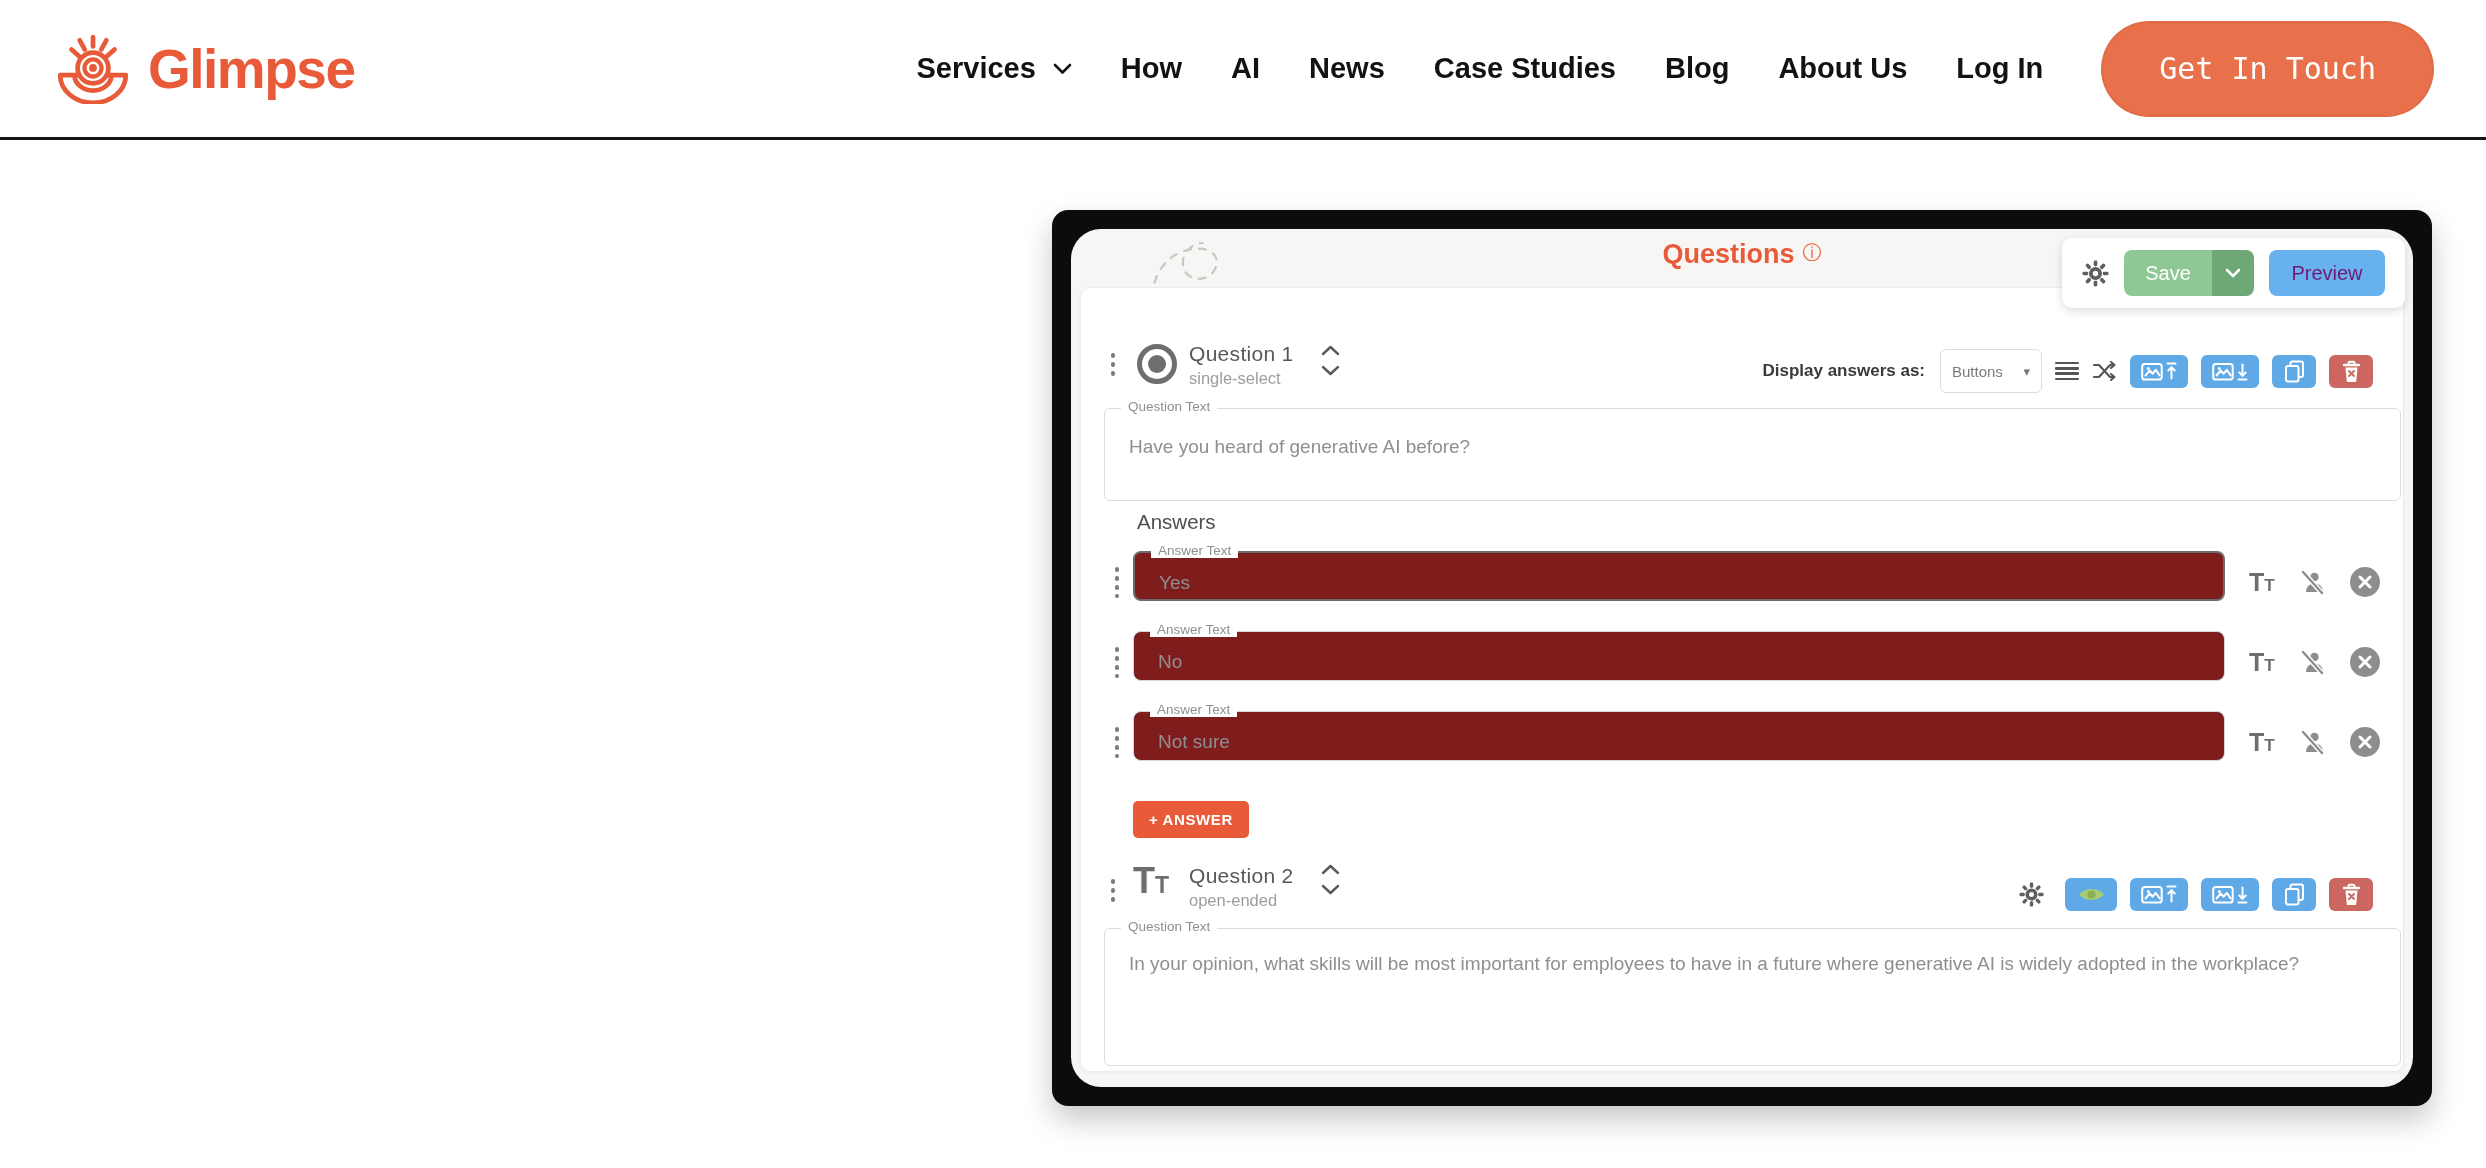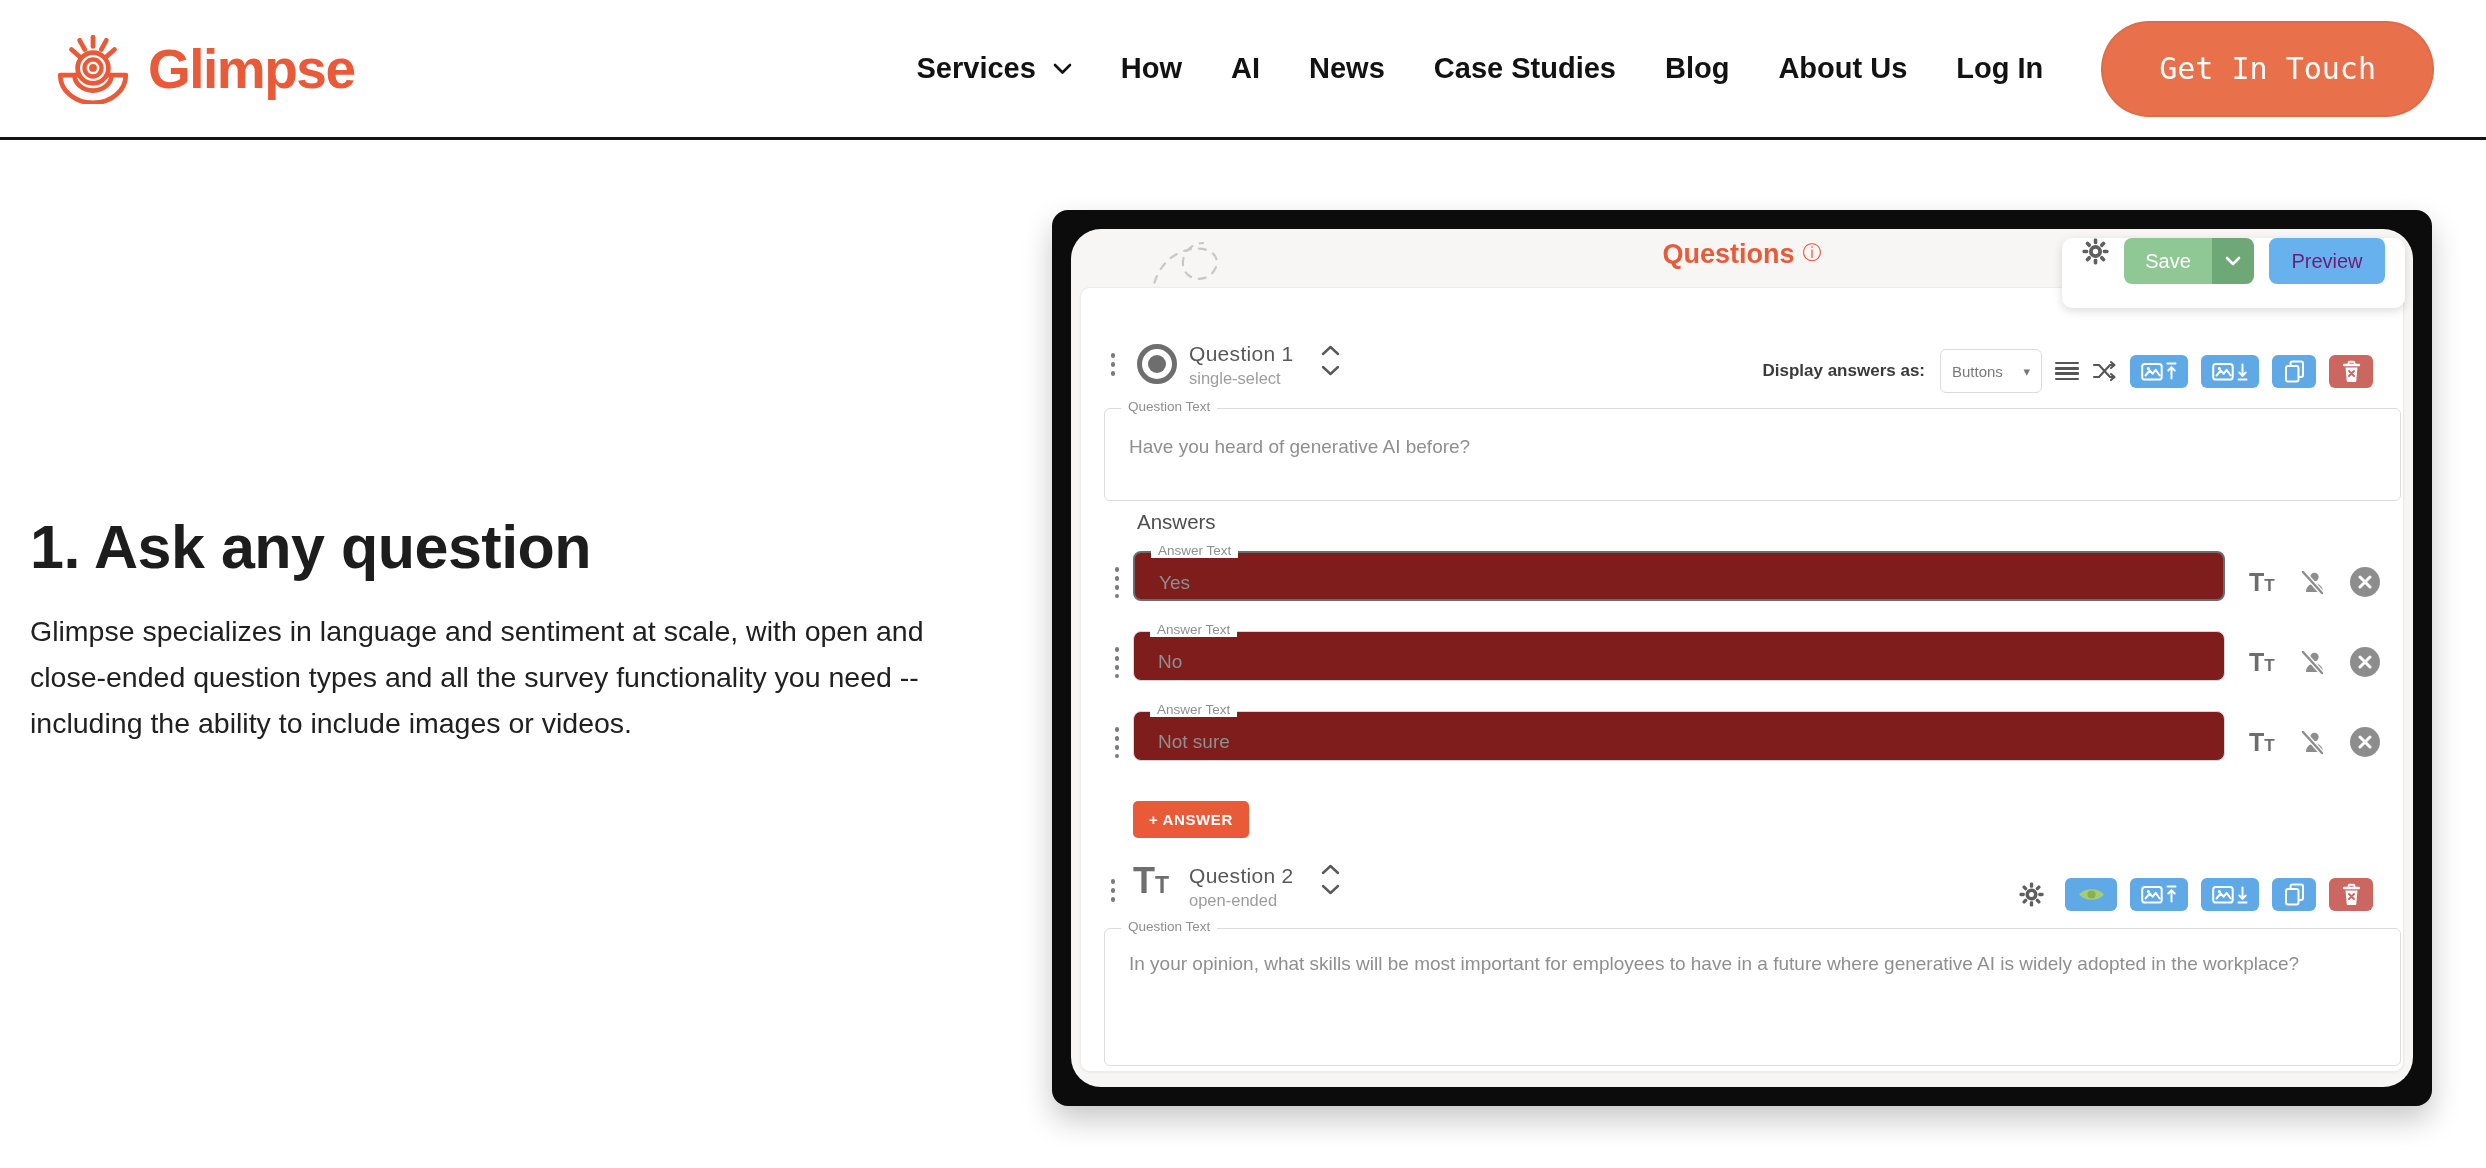--- a/index.html
+++ b/index.html
@@ -35,21 +35,21 @@
            border-radius:30px; overflow:hidden; }
   .doodle { position:absolute; left:28px; top:-6px; }
 
   .panel-title { position:absolute; left:0; right:0; top:10px; text-align:center;
                  font-size:27px; font-weight:600; color:var(--brand,#E85A38); }
   .panel-title .info { display:inline-block; margin-left:8px; font-size:19px;
                        position:relative; top:-4px; font-weight:400; cursor:pointer; }
 
   .toolbar { position:absolute; right:8px; top:9px; height:70px; z-index:6;
              background:#fff; border-radius:10px; box-shadow:0 3px 10px rgba(0,0,0,0.14);
-             display:flex; gap:15px; padding:0 20px; }
+             display:flex; align-items:center; gap:15px; padding:0 20px; }
   .gear { cursor:pointer; display:flex; }
   .save-split { display:flex; cursor:pointer; }
   .save-main { width:88px; height:46px; background:var(--save,#8FC795); color:#fff;
                font-size:20px; display:flex; align-items:center; justify-content:center;
                border-radius:8px 0 0 8px; }
   .save-caret { width:42px; height:46px; background:var(--savedark,#6FA877);
                 display:flex; align-items:center; justify-content:center; border-radius:0 8px 8px 0; }
   .btn-preview { width:116px; height:46px; background:var(--preview,#67B1EF); color:#701a75;
                  border:none; border-radius:8px; font-size:20px; cursor:pointer;
                  font-family:"Liberation Sans",sans-serif; }
@@ -158,24 +158,20 @@
         <a class="nav-item">News</a>
         <a class="nav-item">Case Studies</a>
         <a class="nav-item">Blog</a>
         <a class="nav-item">About Us</a>
         <a class="nav-item">Log In</a>
       </nav>
       <button class="cta">Get In Touch</button>
     </div>
   </header>
 
-  <section class="hero">
-    <h1>1. Ask any question</h1>
-    <p>Glimpse specializes in language and sentiment at scale, with open and close-ended question types and all the survey functionality you need -- including the ability to include images or videos.</p>
-  </section>
 
   <div class="frame">
     <div class="panel">
 
       <svg class="doodle" width="180" height="140" viewBox="0 0 180 140" fill="none" stroke="#c9c7c4" stroke-width="2.2" stroke-dasharray="7 8" stroke-linecap="round">
         <path d="M62 118 C46 86 50 44 80 30 C104 19 124 30 116 46 C108 62 82 58 84 38 C85 28 94 20 104 20"></path>
       </svg>
 
       <div class="panel-title">
         <span>Questions</span><span class="info">ⓘ</span>

